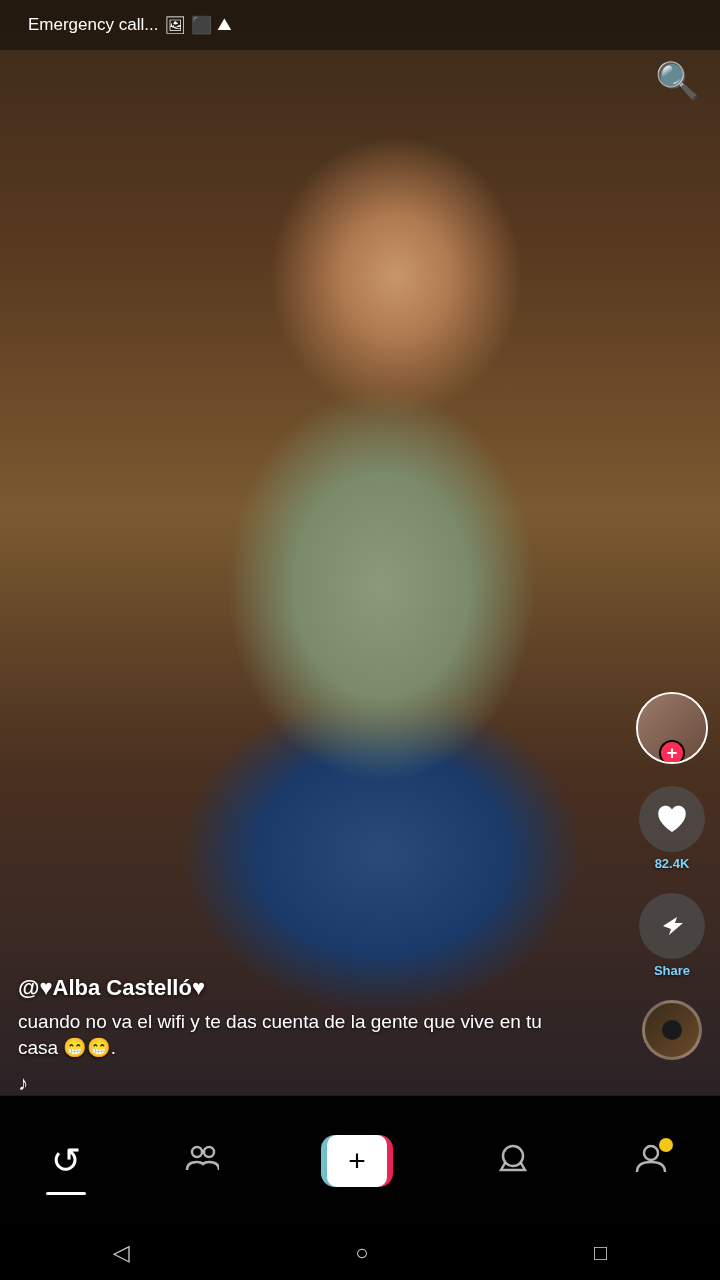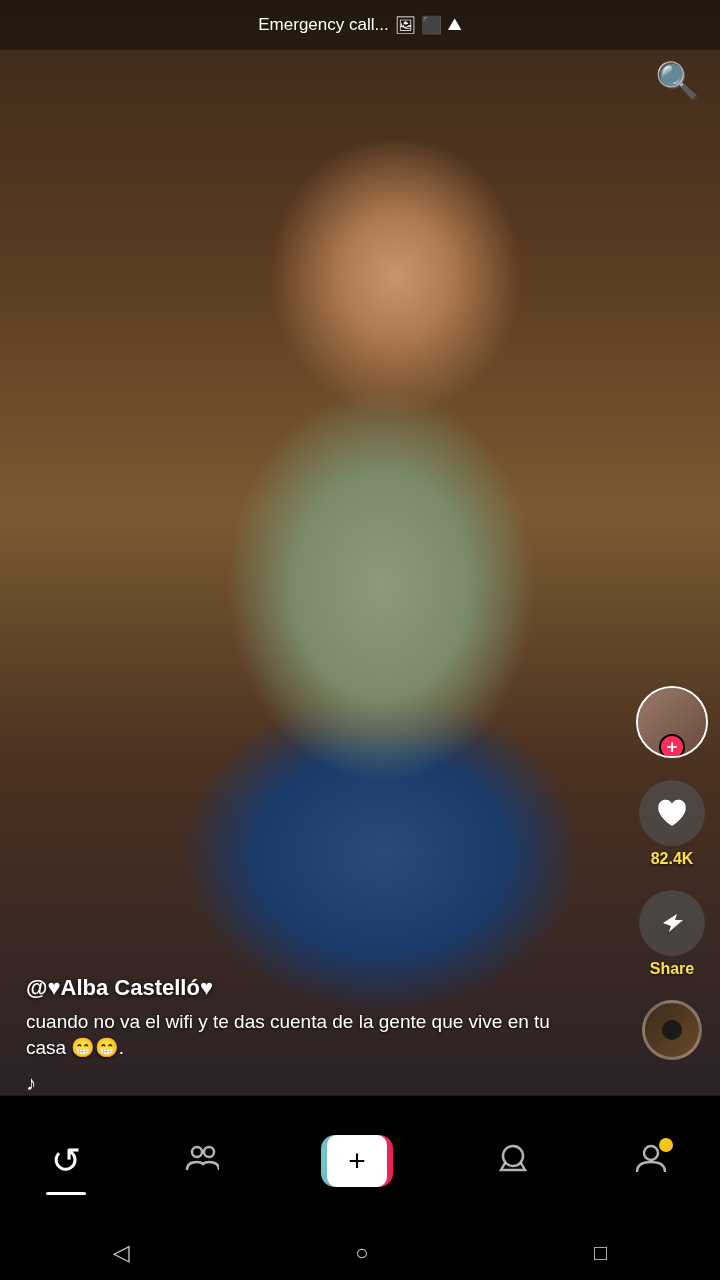--- a/index.html
+++ b/index.html
@@ -14,21 +14,21 @@
     }
 
     
     #status-bar {
       position: absolute;
       top: 0; left: 0; right: 0;
       height: 50px;
       background: rgba(0,0,0,0.4);
       display: flex;
       align-items: center;
-      justify-content: center;
+      justify-content: space-between;
       padding: 0 28px;
       z-index: 100;
       color: #fff;
       font-size: 18px;
     }
     .status-left {
       display: flex;
       align-items: center;
       gap: 6px;
       font-size: 17px;
@@ -130,22 +130,22 @@
       border-radius: 50%;
       background: rgba(80,80,80,0.7);
       display: flex;
       align-items: center;
       justify-content: center;
       color: #fff;
       font-size: 30px;
     }
 
     .action-label {
-      color: #fde047;
-      font-size: 16px;
+      color: #7dd3fc;
+      font-size: 13px;
       font-weight: 600;
       text-shadow: 0 1px 3px rgba(0,0,0,0.8);
     }
 
     
     .sound-disc {
       width: 60px;
       height: 60px;
       border-radius: 50%;
       background: linear-gradient(135deg, #3a2a1a, #6a4a2a);
@@ -166,21 +166,21 @@
       background: #1a1a1a;
     }
 
     
     #bottom-overlay {
       position: absolute;
       bottom: 185px;
       left: 0;
       right: 120px;
       z-index: 200;
-      padding: 0 26px;
+      padding: 0 18px;
       color: #fff;
       margin-top: 24px;
     }
 
     .user-handle {
       font-size: 22px;
       font-weight: 700;
       margin-bottom: 8px;
       text-shadow: 0 1px 4px rgba(0,0,0,0.8);
     }

